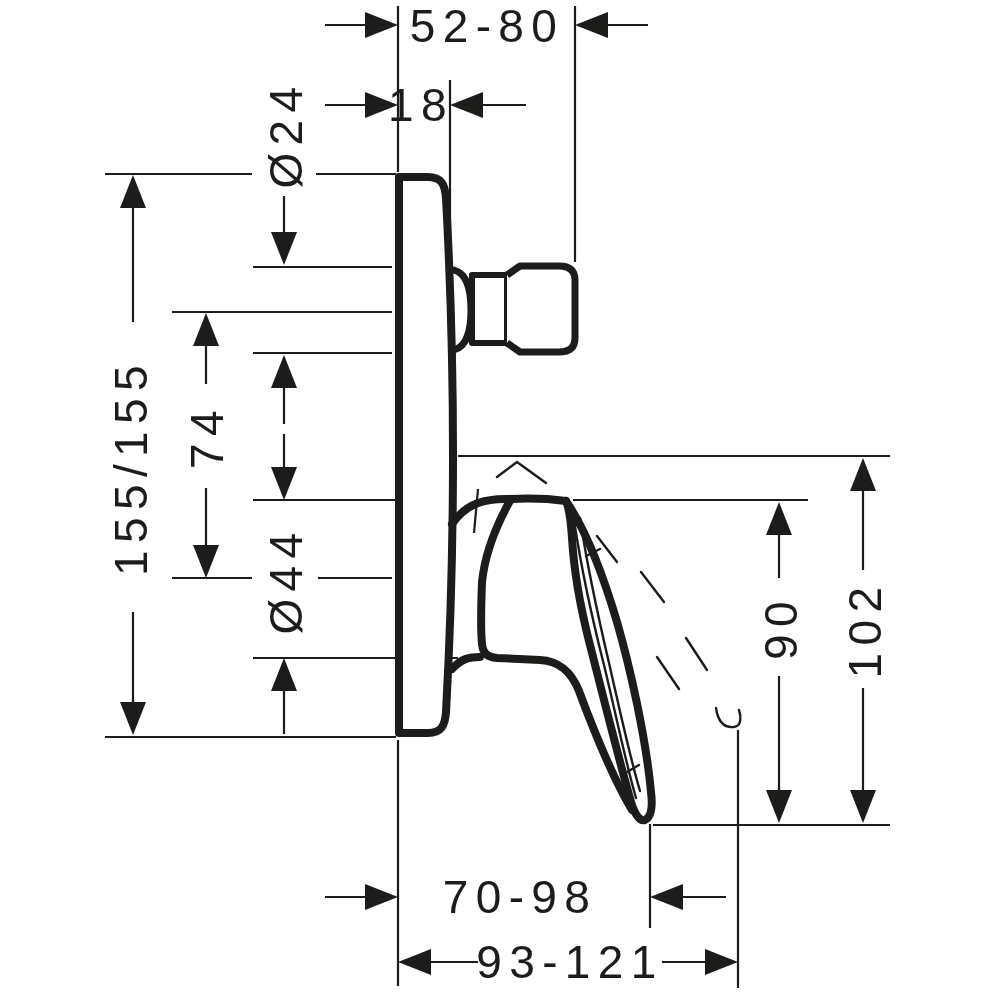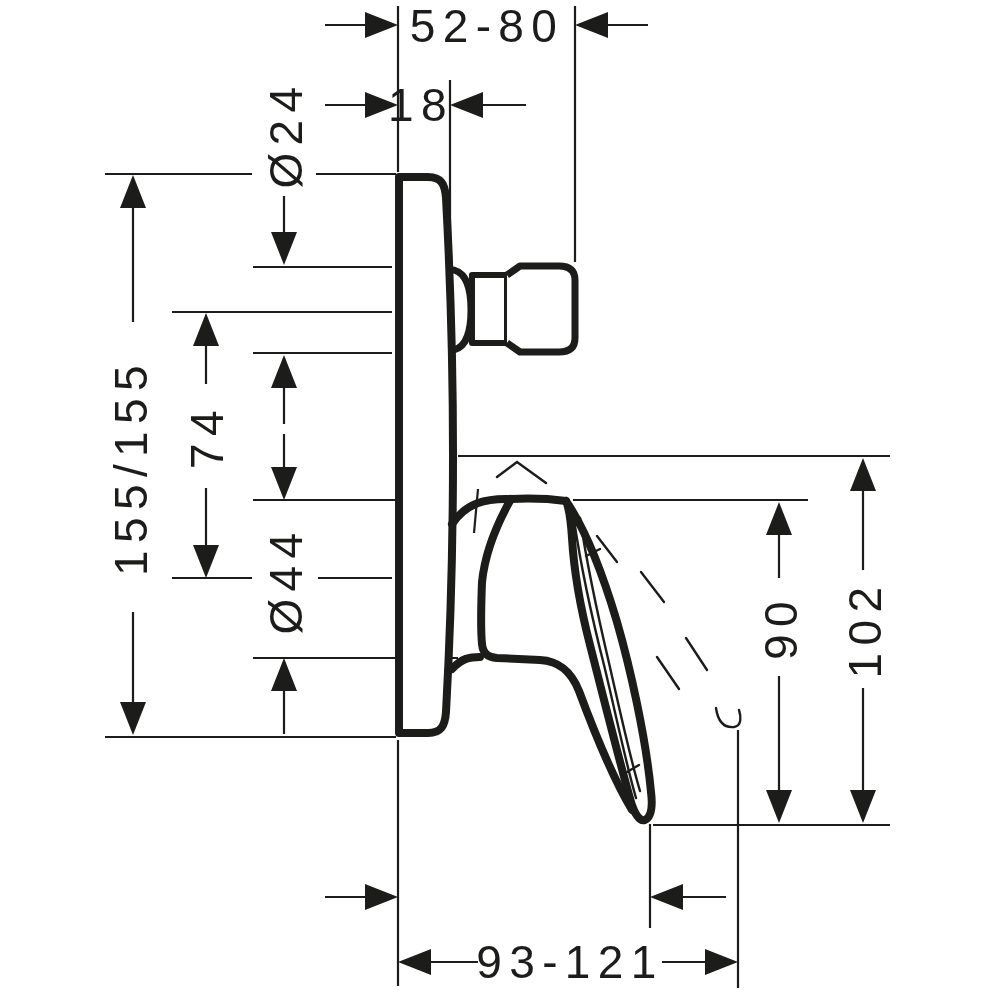--- a/index.html
+++ b/index.html
@@ -149,15 +149,16 @@
   <div class="dim-label vert" style="left:131px;top:467px">155/155</div>
 
   <div class="dim-label vert" style="left:207px;top:436px">74</div>
 
   <div class="dim-label vert" style="left:286px;top:580px">Ø44</div>
 
   <div class="dim-label vert" style="left:781px;top:627px">90</div>
 
   <div class="dim-label vert" style="left:865px;top:629px">102</div>
 
+  <div class="dim-label" style="left:520px;top:897px">70-98</div>
 
   <div class="dim-label" style="left:570px;top:962px">93-121</div>
 </div>
 
 </body></html>

